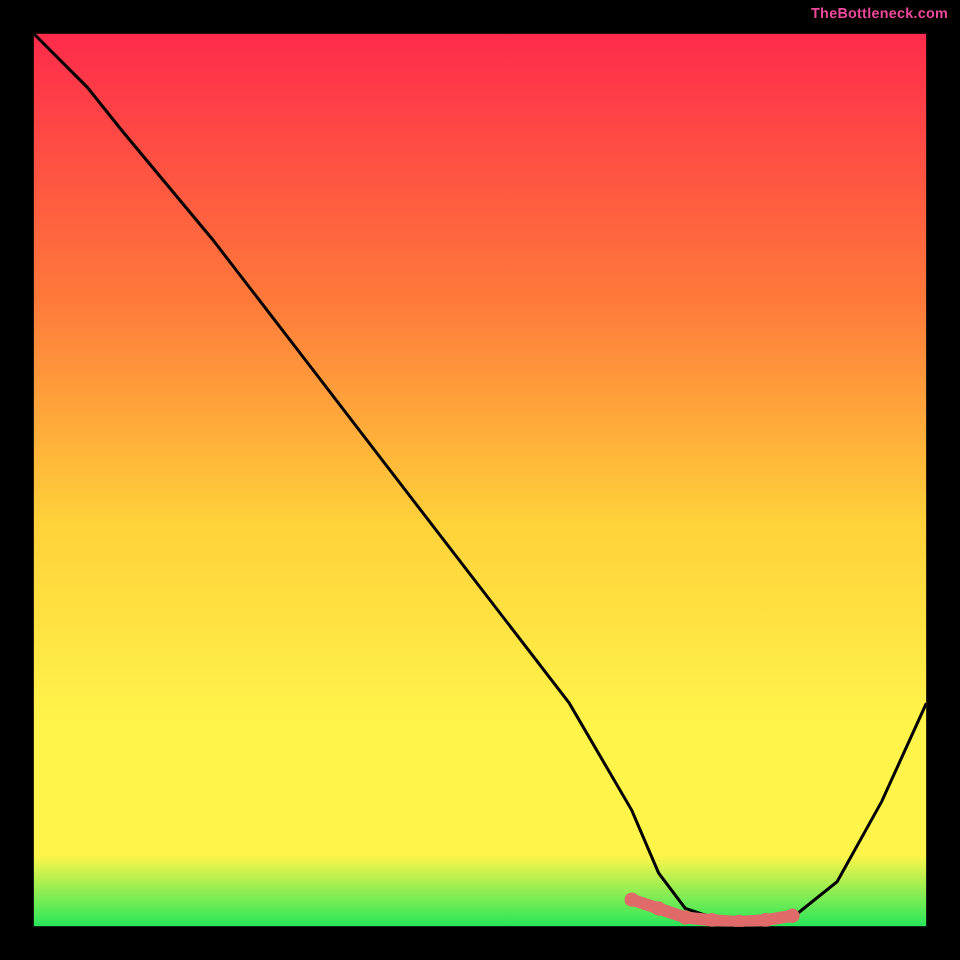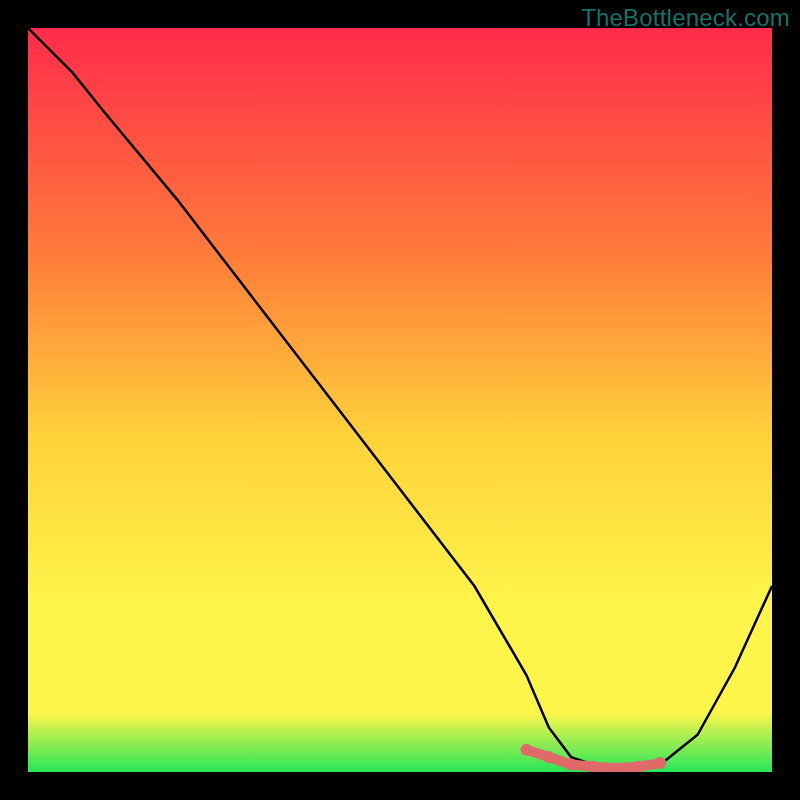--- a/index.html
+++ b/index.html
@@ -8,23 +8,23 @@
     width: 800px;
     height: 800px;
     background: #000;
     font-family: Arial, Helvetica, sans-serif;
     overflow: hidden;
   }
   .attribution {
     position: absolute;
     top: 4px;
     right: 10px;
-    color: #0f766e;
-    font-size: 24px;
-    font-weight: 400;
+    color: #ec4899;
+    font-size: 12px;
+    font-weight: 700;
     letter-spacing: 0.2px;
   }
   .plot-area {
     position: absolute;
     left: 28px;
     top: 28px;
     width: 744px;
     height: 744px;
   }
   .plot-area svg {

